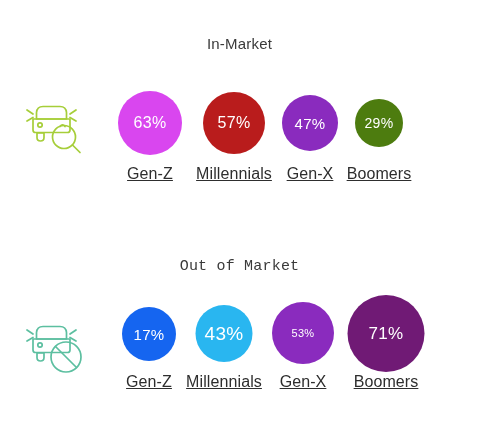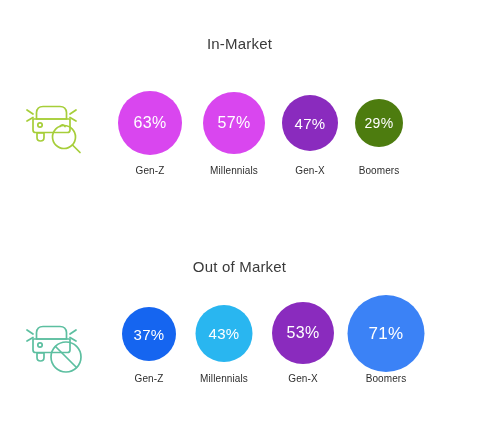--- a/index.html
+++ b/index.html
@@ -14,21 +14,21 @@
     overflow: hidden;
     position: relative;
   }
 
   .chart-section {
     position: absolute;
     left: 0;
     width: 479px;
   }
   #section-in-market { top: 0; height: 222px; }
-  #section-out-market { top: 222px; height: 223px; }
+  #section-out-market { top: 222px; height: 223px; font-family: Liberation Mono, monospace; }
 
   .section-title {
     position: absolute;
     left: 0;
     width: 479px;
     text-align: center;
     font-size: 15px;
     color: #3a3a3a;
     letter-spacing: 0.2px;
     font-weight: 400;
@@ -70,23 +70,24 @@
     font-weight: 400;
     letter-spacing: 0.3px;
     line-height: 1;
     white-space: nowrap;
   }
 
   .bubble-label {
     position: absolute;
     transform: translateX(-50%);
     white-space: nowrap;
-    font-size: 10px;
+    font-size: 16px;
     color: #2e2e2e;
     letter-spacing: 0.1px;
+    text-decoration: underline;
   }
 </style>
 </head>
 <body>
 
 <div class="chart-section" id="section-in-market">
 
   <div class="section-title" id="title-in-market">In-Market</div>
 
   <div class="icon-wrap" id="icon-in-market">
@@ -117,21 +118,21 @@
   <div class="bubble-row" id="row-in-market">
 
     <div class="bubble-group">
       <div class="bubble" style="left:50px; top:6px; width:64px; height:64px; background:#d946ef;">
         <span class="bubble-value" style="font-size:16px;">63%</span>
       </div>
       <div class="bubble-label" style="left:50px; top:80px;">Gen-Z</div>
     </div>
 
     <div class="bubble-group">
-      <div class="bubble" style="left:134px; top:7px; width:62px; height:62px; background:#d946ef;">
+      <div class="bubble" style="left:134px; top:7px; width:62px; height:62px; background:#b91c1c;">
         <span class="bubble-value" style="font-size:16px;">57%</span>
       </div>
       <div class="bubble-label" style="left:134px; top:80px;">Millennials</div>
     </div>
 
     <div class="bubble-group">
       <div class="bubble" style="left:210px; top:10px; width:56px; height:56px; background:#8a2bbe;">
         <span class="bubble-value" style="font-size:15px;">47%</span>
       </div>
       <div class="bubble-label" style="left:210px; top:80px;">Gen-X</div>
@@ -166,39 +167,39 @@
     <circle cx="44" cy="45" r="15"></circle>
 
     <path d="M33.5 34.5 l21 21"></path>
   </svg>
 </div>
 
 <div class="bubble-row" id="row-out-market">
 
   <div class="bubble-group">
     <div class="bubble" style="left:49px; top:12px; width:54px; height:54px; background:#1565f0;">
-      <span class="bubble-value" style="font-size:15px;">37%</span>
+      <span class="bubble-value" style="font-size:15px;">17%</span>
     </div>
     <div class="bubble-label" style="left:49px; top:78px;">Gen-Z</div>
   </div>
 
   <div class="bubble-group">
     <div class="bubble" style="left:124px; top:10px; width:57px; height:57px; background:#29b6f0;">
-      <span class="bubble-value" style="font-size:15px;">43%</span>
+      <span class="bubble-value" style="font-size:19px;">43%</span>
     </div>
     <div class="bubble-label" style="left:124px; top:78px;">Millennials</div>
   </div>
 
   <div class="bubble-group">
     <div class="bubble" style="left:203px; top:7px; width:62px; height:62px; background:#8a2bbe;">
-      <span class="bubble-value" style="font-size:16px;">53%</span>
+      <span class="bubble-value" style="font-size:11px;">53%</span>
     </div>
     <div class="bubble-label" style="left:203px; top:78px;">Gen-X</div>
   </div>
 
   <div class="bubble-group">
-    <div class="bubble" style="left:286px; top:0px; width:77px; height:77px; background:#3b82f6;">
+    <div class="bubble" style="left:286px; top:0px; width:77px; height:77px; background:#701a75;">
       <span class="bubble-value" style="font-size:17px;">71%</span>
     </div>
     <div class="bubble-label" style="left:286px; top:78px;">Boomers</div>
   </div>
 
 </div>
 
 </body></html>

